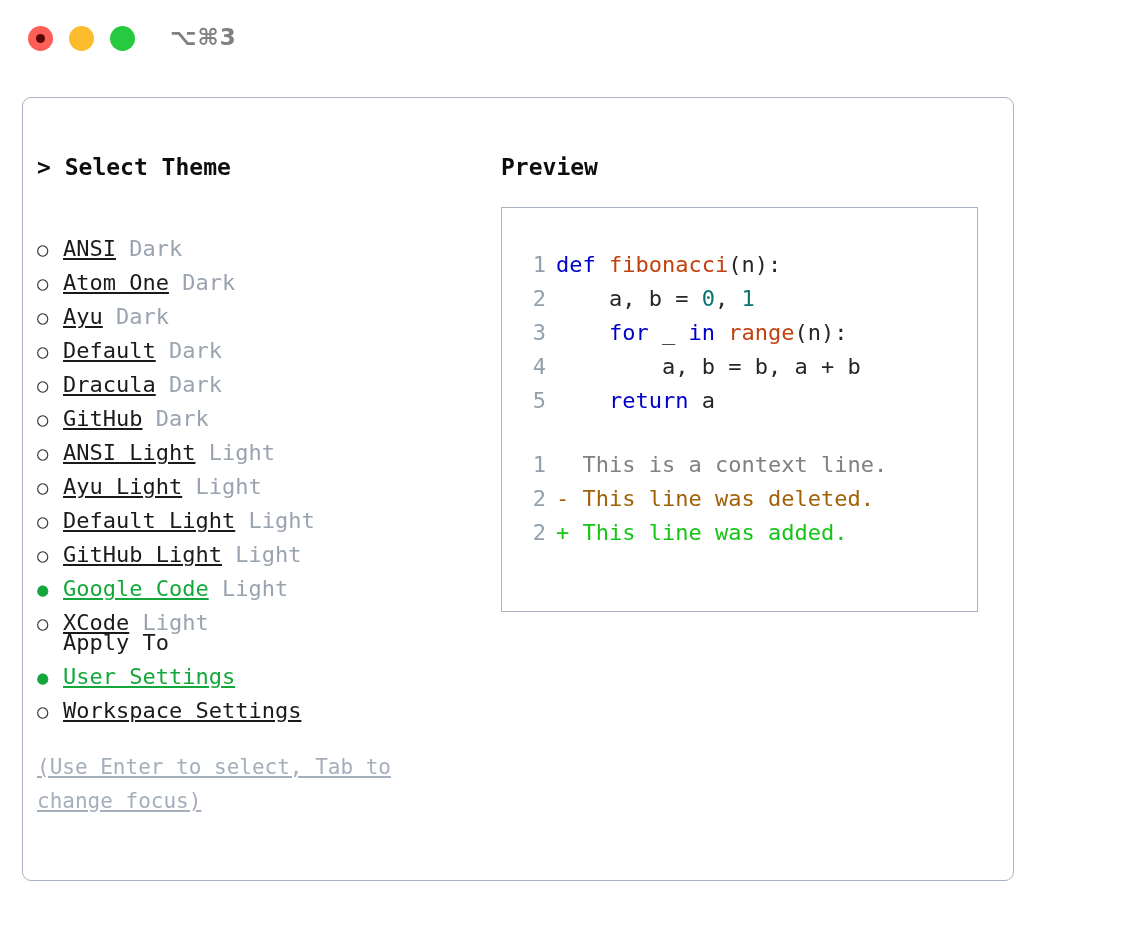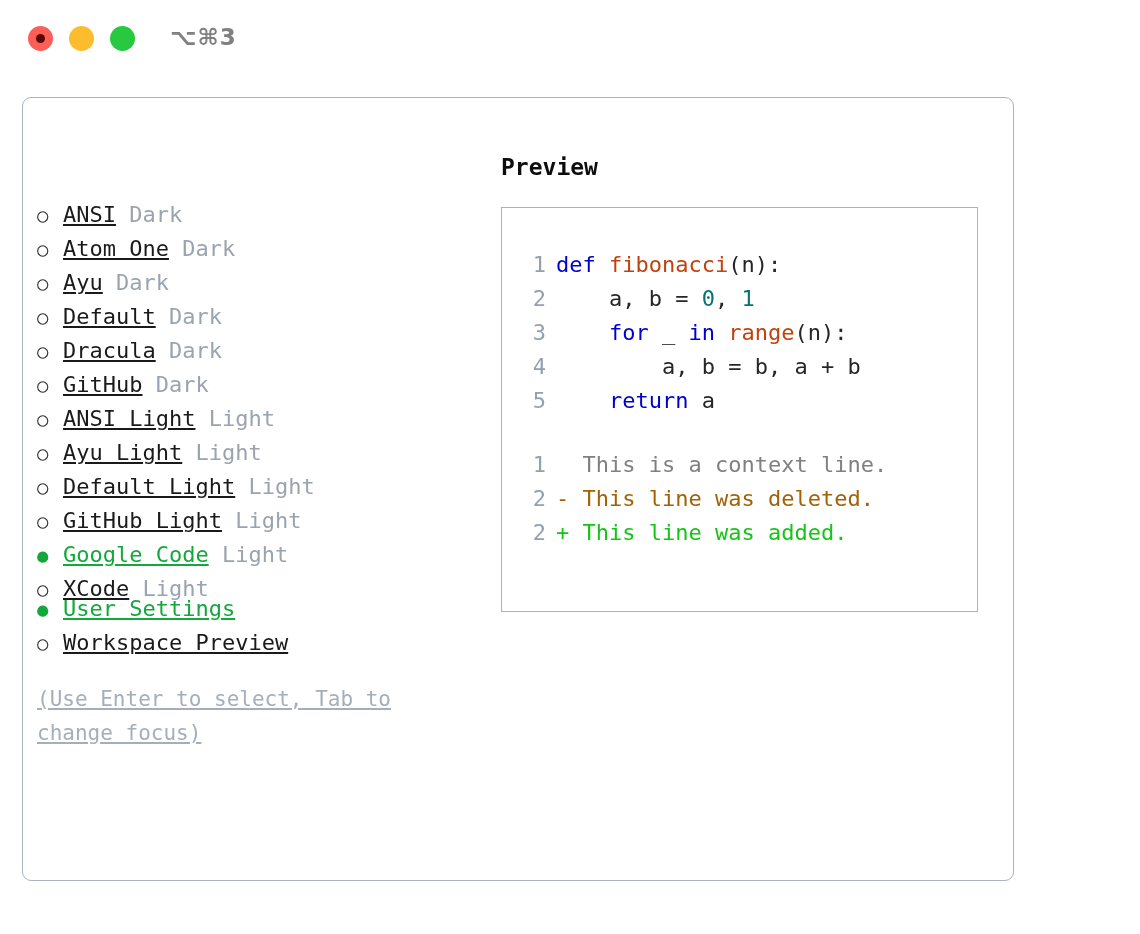--- a/index.html
+++ b/index.html
@@ -187,42 +187,47 @@
       <span class="light light-red"></span>
       <span class="light light-yellow"></span>
       <span class="light light-green"></span>
     </div>
     <div class="shortcut">⌥⌘3</div>
   </div>
 
   <div class="panel">
 
     <div class="left-col">
+      <div class="section-title">&gt; Select Theme</div>
 
       <div id="theme-list">
           <div class="opt-row"><span class="bullet">○</span><span class="opt-label">ANSI</span><span class="opt-variant"> Dark</span></div>
           <div class="opt-row"><span class="bullet">○</span><span class="opt-label">Atom One</span><span class="opt-variant"> Dark</span></div>
           <div class="opt-row"><span class="bullet">○</span><span class="opt-label">Ayu</span><span class="opt-variant"> Dark</span></div>
           <div class="opt-row"><span class="bullet">○</span><span class="opt-label">Default</span><span class="opt-variant"> Dark</span></div>
           <div class="opt-row"><span class="bullet">○</span><span class="opt-label">Dracula</span><span class="opt-variant"> Dark</span></div>
           <div class="opt-row"><span class="bullet">○</span><span class="opt-label">GitHub</span><span class="opt-variant"> Dark</span></div>
           <div class="opt-row"><span class="bullet">○</span><span class="opt-label">ANSI Light</span><span class="opt-variant"> Light</span></div>
           <div class="opt-row"><span class="bullet">○</span><span class="opt-label">Ayu Light</span><span class="opt-variant"> Light</span></div>
           <div class="opt-row"><span class="bullet">○</span><span class="opt-label">Default Light</span><span class="opt-variant"> Light</span></div>
           <div class="opt-row"><span class="bullet">○</span><span class="opt-label">GitHub Light</span><span class="opt-variant"> Light</span></div>
           <div class="opt-row selected"><span class="bullet">●</span><span class="opt-label">Google Code</span><span class="opt-variant"> Light</span></div>
           <div class="opt-row"><span class="bullet">○</span><span class="opt-label">XCode</span><span class="opt-variant"> Light</span></div>
         </div>
 
       <div class="spacer-row"></div>
 
+      <div class="group-heading">
+        <span class="bullet">○</span>
+        <span>Apply To</span>
+      </div>
 
       <div id="apply-to-list">
           <div class="opt-row selected"><span class="bullet">●</span><span class="opt-label">User Settings</span></div>
-          <div class="opt-row"><span class="bullet">○</span><span class="opt-label">Workspace Preview</span></div>
+          <div class="opt-row"><span class="bullet">○</span><span class="opt-label">Workspace Settings</span></div>
         </div>
 
       <div class="hint">(Use Enter to select, Tab to change focus)</div>
     </div>
 
     <div class="right-col">
       <div class="preview-title">Preview</div>
 
       <div class="preview-box">
         <div id="code-block">

